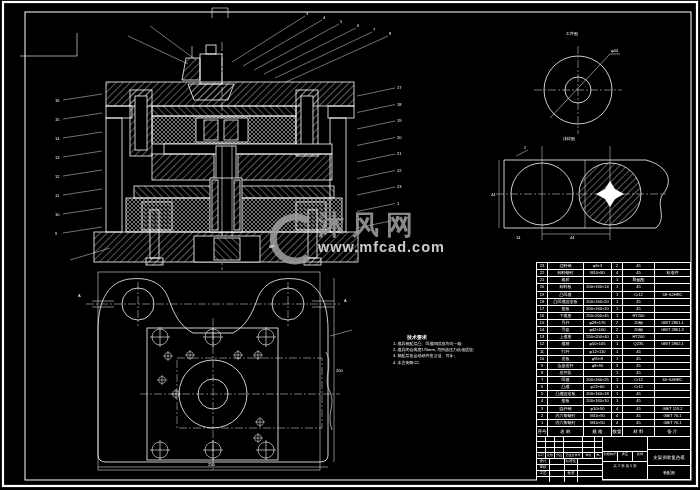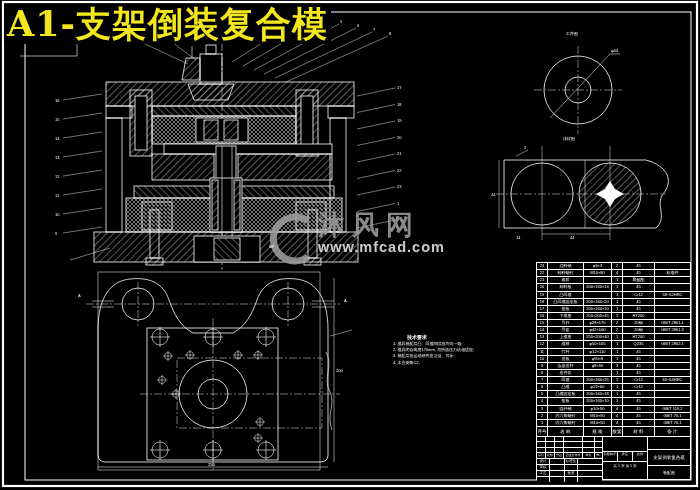--- a/index.html
+++ b/index.html
@@ -315,21 +315,20 @@
     </g>
     <g font-size="3.8">
       <text x="563" y="140">排样图</text>
       <text x="570" y="239">44</text>
       <text x="516" y="239">14</text>
       <text x="491" y="196">44</text>
       <text x="524" y="149">2</text>
     </g>
   </svg>
 
-  <div class="drawing-title" style="color:#f2e71e">A1-支架倒装复合模</div>
 
   <div class="watermark">
     <div class="wm-row">
       <svg class="wm-logo" viewBox="0 0 54 56">
         <path d="M46,10 A22,22 0 1 0 46,46" fill="none" stroke="#9d9d9d" stroke-width="7"></path>
         <text x="7" y="37" font-size="24" font-weight="bold" font-style="italic" fill="#9d9d9d" font-family="Liberation Sans, sans-serif">MF</text>
       </svg>
       <div class="wm-texts">
         <div class="wm-name">沐风网</div>
         <div class="wm-url">www.mfcad.com</div>

